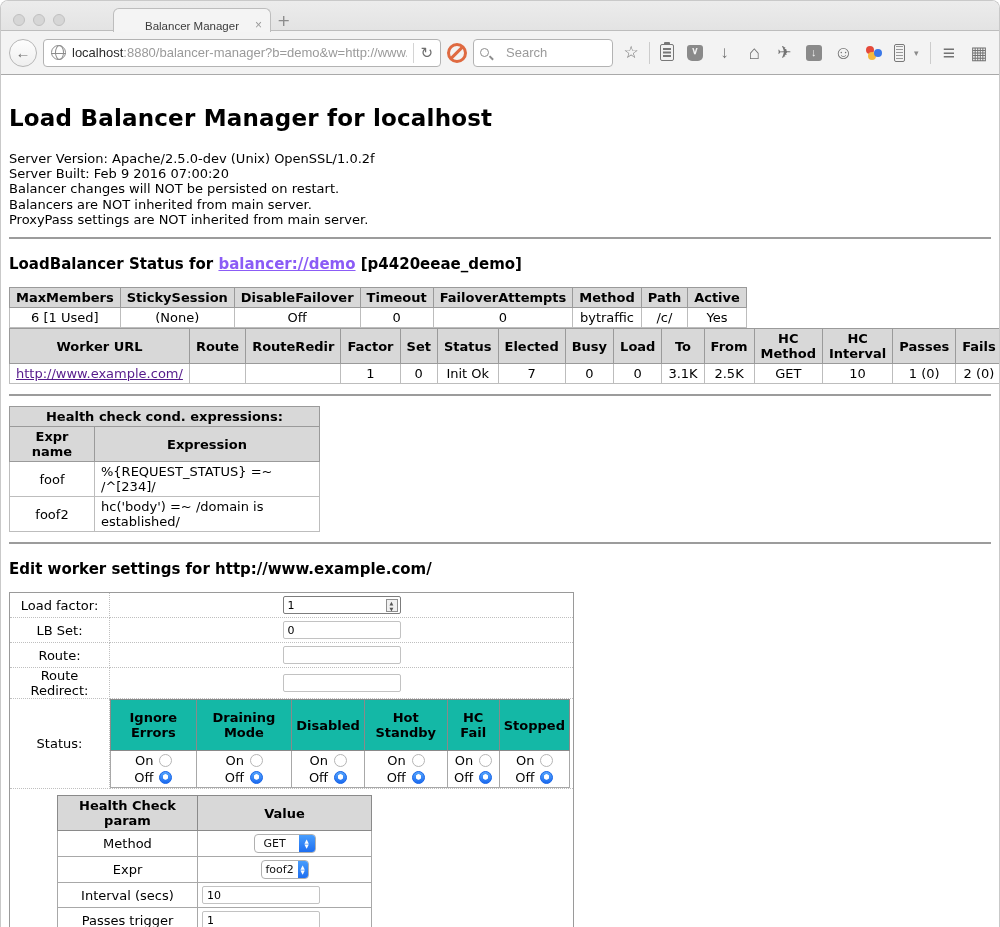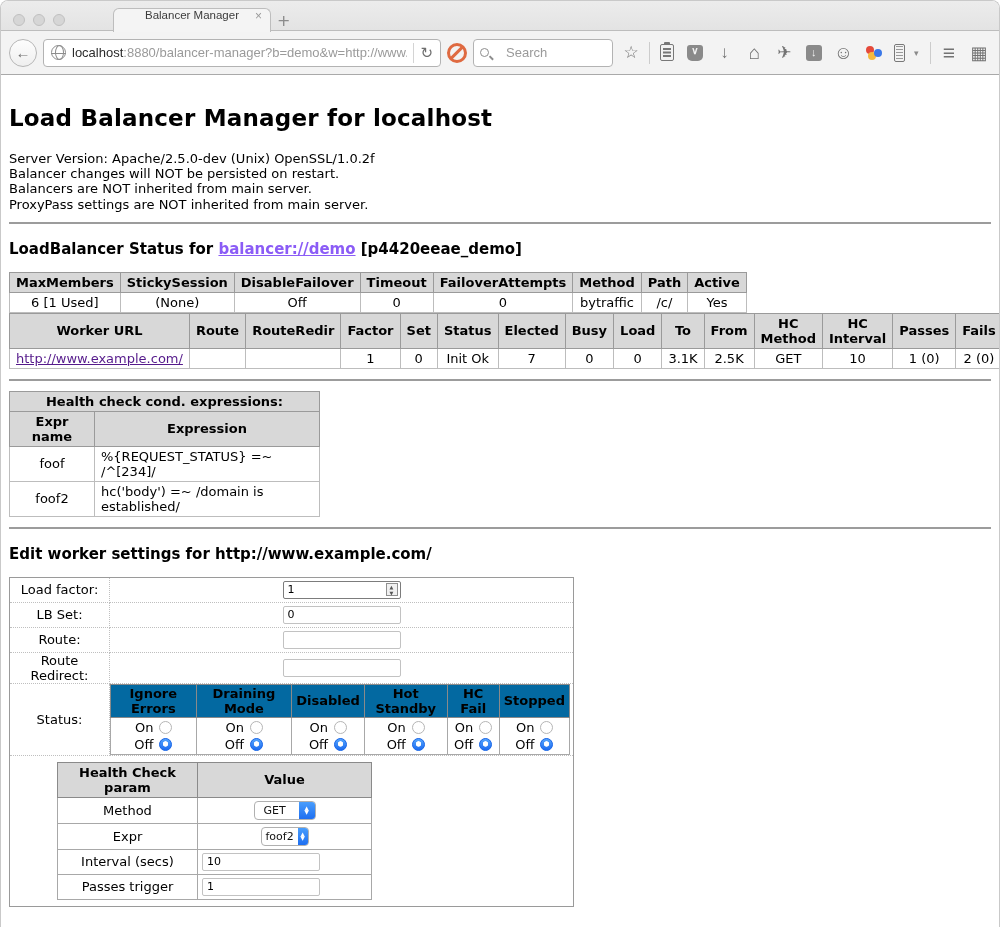--- a/index.html
+++ b/index.html
@@ -9,21 +9,21 @@
   .window { width:1000px; height:927px; border-radius:8px 8px 0 0; overflow:hidden;
             background:#fff; border:1px solid #c9c9c9; border-bottom:none; }
 
   
   .tabbar { height:30px; background:linear-gradient(#ececec,#e3e3e3); position:relative; }
   .tabbar::after { content:""; position:absolute; left:0; right:0; bottom:0; height:1px; background:#bdbdbd; }
   .traffic { position:absolute; top:13px; left:12px; display:flex; gap:8px; }
   .light { width:12px; height:12px; border-radius:50%; background:#d6d6d6; border:1px solid #c0c0c0; }
   .tab { position:absolute; left:112px; top:7px; width:158px; height:24px; background:#f4f4f4;
          border:1px solid #bdbdbd; border-bottom:none; border-radius:6px 6px 0 0; z-index:2;
-         display:flex; align-items:flex-start; justify-content:center; font-family:"Liberation Sans",sans-serif;
+         display:flex; align-items:flex-end; justify-content:center; font-family:"Liberation Sans",sans-serif;
          font-size:11.5px; color:#3c3c3c; }
   .tab .close { position:absolute; right:8px; color:#9a9a9a; font-size:12px; cursor:default; }
   .newtab { position:absolute; left:276px; top:10px; font-size:16px; color:#8b8b8b; }
 
   .navbar { height:44px; background:#f3f3f3; border-bottom:1px solid #a9a9a9;
             display:flex; align-items:center; padding:0 8px; gap:6px;
             font-family:"Liberation Sans",sans-serif; }
   .backbtn { width:28px; height:28px; border-radius:50%; border:1px solid #b6b6b6;
              background:linear-gradient(#fdfdfd,#efefef); color:#6f6f6f; font-size:15px; font-weight:bold;
              display:flex; align-items:center; justify-content:center; flex:0 0 auto; }
@@ -90,21 +90,21 @@
 
   .txtinput { width:118px; height:18px; border:1px solid #c2c2c2; border-radius:2px;
               font-family:"DejaVu Sans",sans-serif; font-size:11px; padding:1px 4px; outline:none; }
   .numwrap { position:relative; display:inline-block; }
   .numwrap .txtinput { border:1px solid #7c7c7c; }
   .spinner { position:absolute; right:3px; top:2.5px; width:12px; height:13px; border:1px solid #8f8f8f;
              background:#f0f0f0; font-size:5px; color:#555; line-height:6px; text-align:center; }
 
   
   table.sttable { border-collapse:collapse; border:1px solid #8f8f8f; width:460px; }
-  table.sttable th { background:#0369a1; border:1px solid #8a8a8a; font-size:13px; padding:1px 4px; }
+  table.sttable th { background:#14b8a6; border:1px solid #8a8a8a; font-size:13px; padding:10px 4px; }
   table.sttable td { border:1px solid #a8a8a8; padding:2px 4px; text-align:center; }
   .radgrid { display:inline-grid; grid-template-columns:auto 14px; column-gap:5px; row-gap:2px;
              justify-items:end; align-items:center; font-size:13px; }
   .radio { width:13px; height:13px; border-radius:50%; background:#fff; border:1px solid #b5b5b5; display:inline-block; }
   .radio.checked { border:1px solid #1a66e8;
                    background:radial-gradient(circle at 50% 45%, #ffffff 0 2.4px, rgba(255,255,255,0) 3px),
                               linear-gradient(#55a5fd,#1b6bf0); }
 
   
   table.hctable { border-collapse:collapse; border:1px solid #8f8f8f; width:315px; margin:6px 0 6px 47px; }
@@ -173,20 +173,21 @@
     <span class="tbsep"></span>
     <span class="tbicon" style="font-size:21px;">≡</span>
     <span class="tbicon" style="font-size:18px;">▦</span>
   </div>
 
   <div class="content">
 
     <h1 class="pagetitle">Load Balancer Manager for localhost</h1>
 
     <div class="infoline">Server Version: Apache/2.5.0-dev (Unix) OpenSSL/1.0.2f</div>
+    <div class="infoline">Server Built: Feb 9 2016 07:00:20</div>
     <div class="infoline">Balancer changes will NOT be persisted on restart.</div>
     <div class="infoline">Balancers are NOT inherited from main server.</div>
     <div class="infoline">ProxyPass settings are NOT inherited from main server.</div>
 
     <hr class="rule">
 
     <h3 class="sect"><span>LoadBalancer Status for </span><a href="#" class="purple">balancer://demo</a><span> [p4420eeae_demo]</span></h3>
 
     <table class="dtable">
       <tbody>

